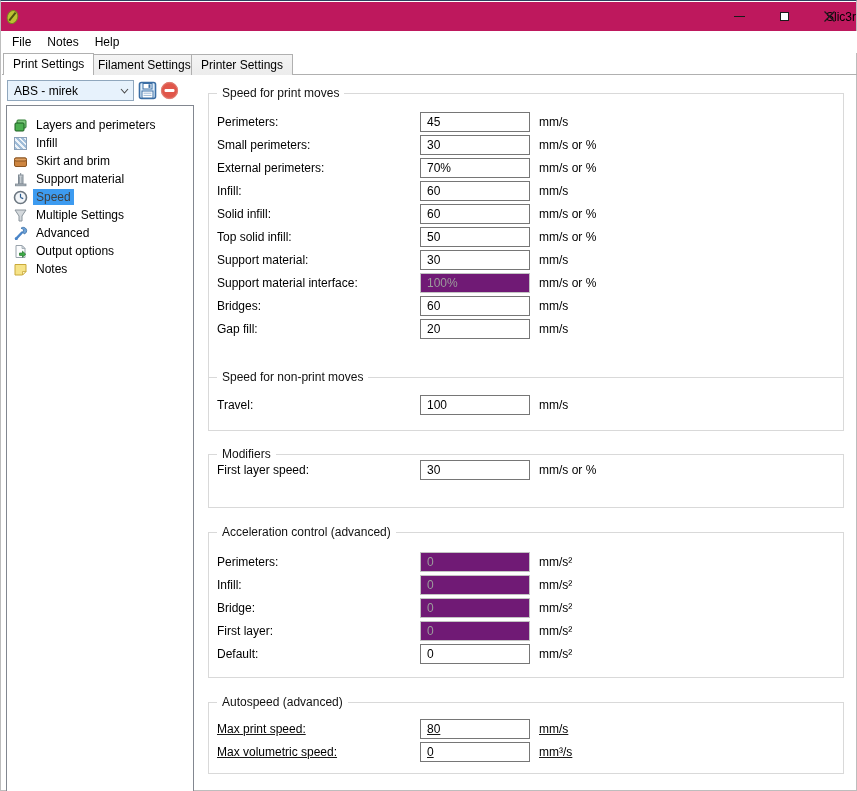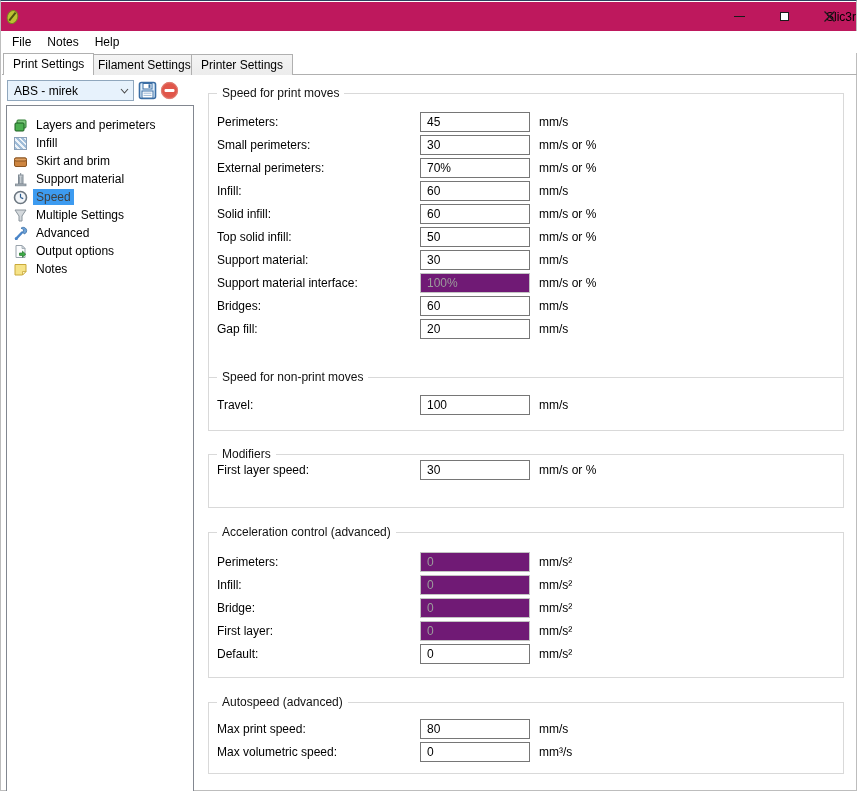--- a/index.html
+++ b/index.html
@@ -54,21 +54,21 @@
   .rows { position:absolute; left:8px; top:0; right:0; }
   .row { display:flex; align-items:center; height:23px; }
   .row .lbl { width:203px; color:#000; }
   .row input { width:110px; height:20px; border:1px solid #767676; padding:0 6px; font-family:"Liberation Sans",sans-serif; font-size:12px; color:#000; background:#fff; outline:none; }
   .row input.disabled { background:#701a75; border-color:#c3c3c3; color:#9c9c9c; }
   .row .unit { margin-left:9px; color:#000; }
   #box1 { top:92px; height:304px; } #box1 .rows { top:16px; }
   #box2 { top:376px; height:54px; } #box2 .rows { top:15px; }
   #box3 { top:453px; height:54px; } #box3 .rows { top:3px; }
   #box4 { top:531px; height:146px; } #box4 .rows { top:17px; }
-  #box5 { top:701px; height:72px; } #box5 .rows { top:14px; }
+  #box5 { top:701px; height:72px; } #box5 .rows { top:14px;text-decoration:underline; }
 </style>
 </head>
 <body>
 
 <div class="frame">
 
   <div class="titlebar">
     <svg class="app-icon" viewBox="0 0 17 17">
       <ellipse cx="8.5" cy="9" rx="5.2" ry="6.6" transform="rotate(18 8.5 9)" fill="#bcc232" stroke="#7c8420" stroke-width="1"></ellipse>
       <line x1="5.2" y1="12.6" x2="11.6" y2="4.6" stroke="#4c5412" stroke-width="2"></line>

